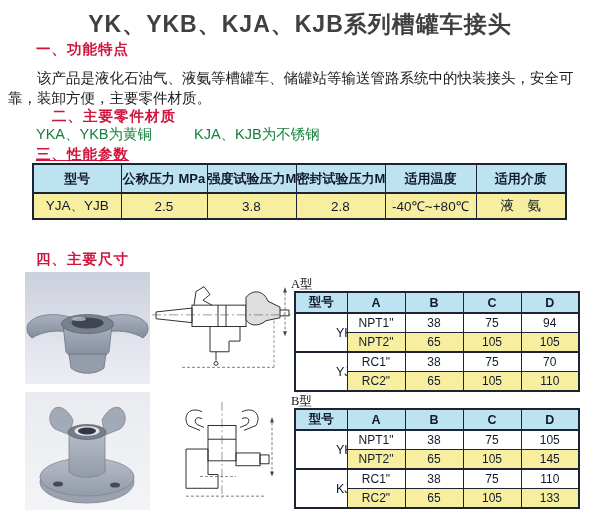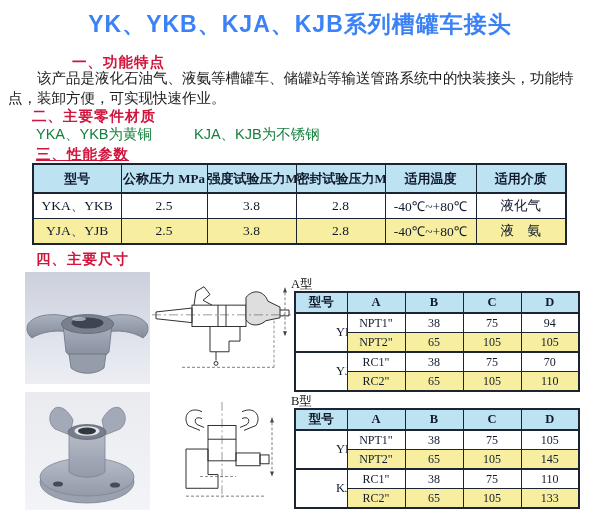--- a/index.html
+++ b/index.html
@@ -9,35 +9,35 @@
     --tbl-border:#1c2433;
     --tbl-text:#101a2c;
   }
   html,body{margin:0;padding:0;}
   body{
     width:600px;height:516px;background:#ffffff;position:relative;
     font-family:"Liberation Sans","DejaVu Sans",sans-serif;color:#1c1c1c;overflow:hidden;
   }
   .title{
     position:absolute;top:9px;left:0;width:100%;text-align:center;
-    font-size:23px;font-weight:bold;color:#3b82f6;letter-spacing:1px;
+    font-size:23px;font-weight:bold;color:#404040;letter-spacing:1px;
   }
   .sec{position:absolute;font-size:14.5px;font-weight:bold;color:var(--red);letter-spacing:1px;}
-  .sec1{left:36px;top:53px;margin-left:36px;}
-  .sec2{left:32px;top:107px;text-align:right;}
+  .sec1{left:36px;top:40px;}
+  .sec2{left:52px;top:107px;text-align:right;}
   .sec3{left:36px;top:145px;text-decoration:underline;}
   .sec4{left:36px;top:250px;}
   .para{
     position:absolute;left:8px;top:68px;width:584px;
     font-size:14.5px;line-height:20px;text-indent:2em;color:#1a1a1a;
   }
   .materials{position:absolute;left:36px;top:125px;font-size:14.5px;color:#15803d;}
   .materials .gap{display:inline-block;width:42px;}
 
-  table{border-collapse:collapse;table-layout:fixed;font-family:Liberation Serif, serif;color:var(--tbl-text);}
+  table{border-collapse:collapse;table-layout:fixed;font-family:Liberation Sans, sans-serif;color:var(--tbl-text);}
   th,td{border:1px solid var(--tbl-border);text-align:center;vertical-align:middle;padding:0;overflow:hidden;white-space:nowrap;}
   thead th{background:var(--hdr-blue);font-weight:bold;}
 
   .ptable{position:absolute;left:32px;top:163px;width:533px;border:2px solid var(--tbl-border);}
   .ptable thead th{height:27px;font-size:13px;border-bottom:2px solid var(--tbl-border);}
   .ptable tbody td{height:24px;font-size:13.5px;}
   .ptable tr.yellow td{background:var(--row-yellow);}
 
   .dlabel{position:absolute;font-size:12.5px;color:#141414;font-family:"Liberation Serif","DejaVu Serif",serif;}
   .dlabelA{left:291px;top:276px;text-align:right;}
@@ -58,21 +58,21 @@
   .photoB{left:25px;top:392px;width:125px;height:118px;}
   .drawB{left:160px;top:398px;width:125px;height:106px;}
   .figure svg{display:block;width:100%;height:100%;}
 </style>
 </head>
 <body>
 
 <div class="title">YK、YKB、KJA、KJB系列槽罐车接头</div>
 
 <div class="sec sec1">一、功能特点</div>
-<div class="para">该产品是液化石油气、液氨等槽罐车、储罐站等输送管路系统中的快装接头，功能特点，装卸方便，可实现快速作业。</div>
+<div class="para">该产品是液化石油气、液氨等槽罐车、储罐站等输送管路系统中的快装接头，安全可靠，装卸方便，主要零件材质。</div>
 
 <div class="sec sec2">二、主要零件材质</div>
 <div class="materials">
   <span>YKA、YKB为黄铜</span><span class="gap"></span><span>KJA、KJB为不锈钢</span>
 </div>
 
 <div class="sec sec3">三、性能参数</div>
 
 <table class="ptable">
   <colgroup>
@@ -87,28 +87,20 @@
     <tr>
       <th>型号</th>
       <th>公称压力 MPa</th>
       <th>强度试验压力MPa</th>
       <th>密封试验压力MPa</th>
       <th>适用温度</th>
       <th>适用介质</th>
     </tr>
   </thead>
   <tbody>
-    <tr>
-      <td>YKA、YKB</td>
-      <td>2.5</td>
-      <td>3.8</td>
-      <td>2.8</td>
-      <td>-40℃~+80℃</td>
-      <td>液化气</td>
-    </tr>
     <tr class="yellow">
       <td>YJA、YJB</td>
       <td>2.5</td>
       <td>3.8</td>
       <td>2.8</td>
       <td>-40℃~+80℃</td>
       <td>液　氨</td>
     </tr>
   </tbody>
 </table>

